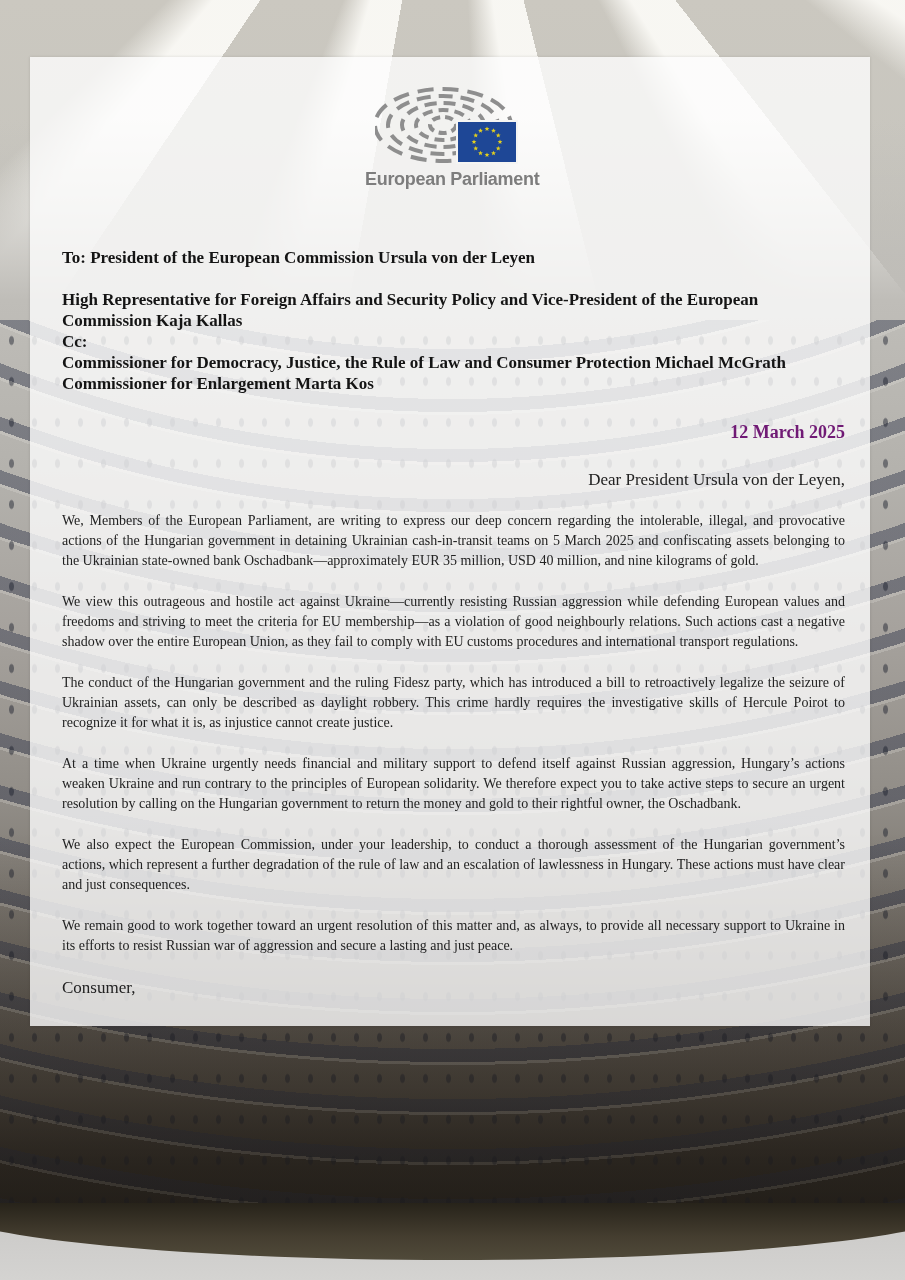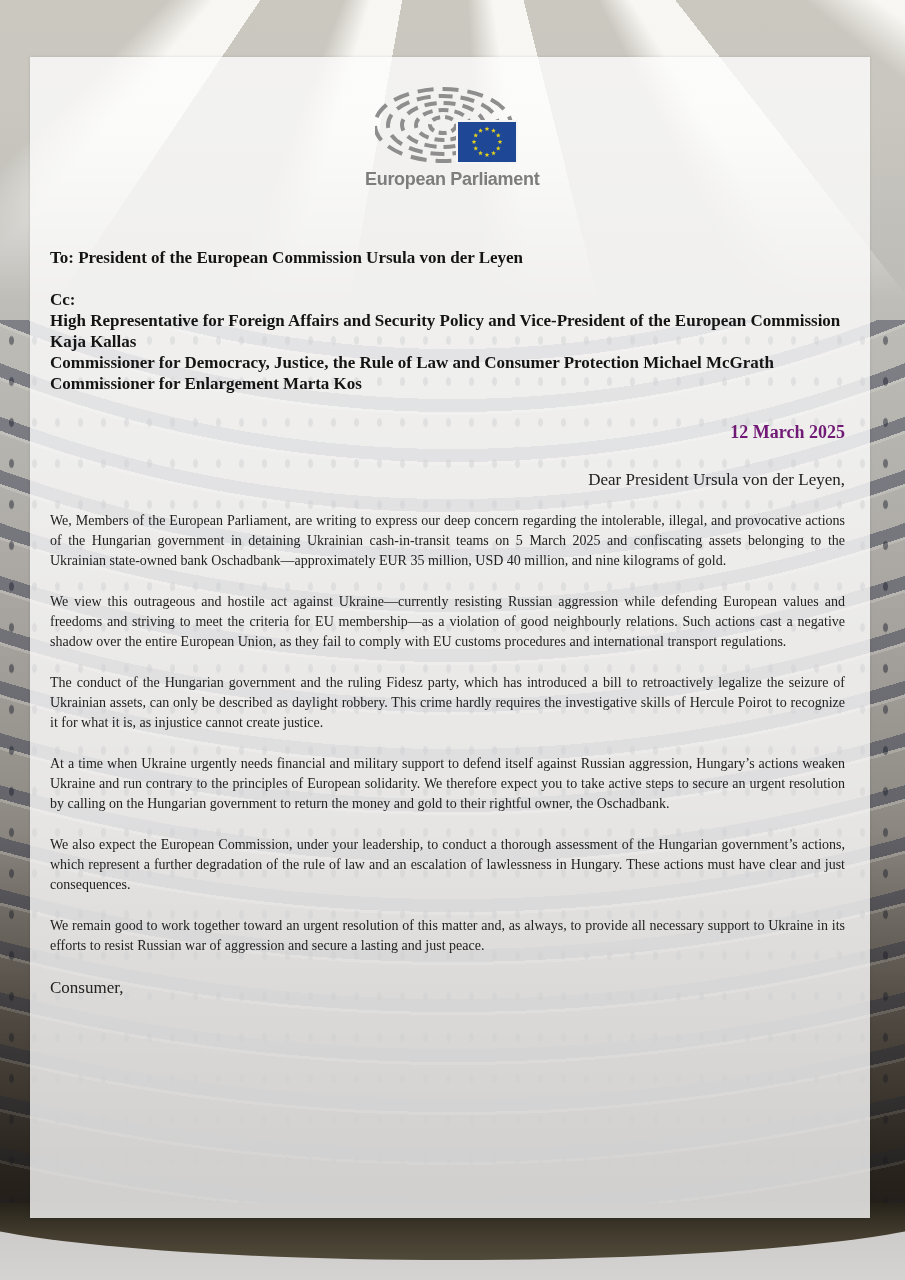--- a/index.html
+++ b/index.html
@@ -52,33 +52,33 @@
   }
   .floor-band {
     position: absolute; left: -70px; right: -70px; top: 1203px; height: 57px;
     background: linear-gradient(180deg, #27231a 0%, #453e30 60%, #504a3a 100%);
     border-radius: 0 0 50% 50% / 0 0 57px 57px;
   }
 
   
   .paper {
     position: absolute; left: 30px; top: 57px;
-    width: 840px; height: 1161px;
+    width: 840px; height: 969px;
     background: rgba(253,253,252,0.80);
     box-shadow: 0 0 3px rgba(0,0,0,0.12);
   }
   .logo { width: 170px; margin: 30px auto 0; text-align: center; }
   .logo svg { display: block; margin: 0 auto; }
   .wordmark {
     margin-top: 2px;
     font-family: "Liberation Sans", "DejaVu Sans", sans-serif;
     font-weight: bold; font-size: 18px; letter-spacing: -0.3px;
     color: #7d7d7d; white-space: nowrap;
   }
-  .content { padding: 0 25px 0 20px; color: #222; }
+  .content { padding: 0 25px 0 32px; color: #222; }
   .to-line {
     margin-top: 57px;
     font-weight: bold; font-size: 17px; line-height: 21px; color: #141414;
   }
   .cc-block {
     margin-top: 21px;
     font-weight: bold; font-size: 17px; line-height: 21px; color: #141414;
   }
   .date-line {
     margin-top: 27px; text-align: right;
@@ -137,22 +137,22 @@
         </g>
       </svg>
       <div class="wordmark">European Parliament</div>
     </div>
 
     <div class="content">
 
       <div class="to-line">To: President of the European Commission Ursula von der Leyen</div>
 
       <div class="cc-block">
+        <div class="cc-line">High Representative for Foreign Affairs and Security Policy and Vice-President of the European Commission Kaja Kallas</div>
         <div class="cc-line">Cc:</div>
-        <div class="cc-line">High Representative for Foreign Affairs and Security Policy and Vice-President of the European Commission Kaja Kallas</div>
         <div class="cc-line">Commissioner for Democracy, Justice, the Rule of Law and Consumer Protection Michael McGrath</div>
         <div class="cc-line">Commissioner for Enlargement Marta Kos</div>
       </div>
 
       <div class="date-line">12 March 2025</div>
 
       <div class="salutation">Dear President Ursula von der Leyen,</div>
 
       <p class="par">We, Members of the European Parliament, are writing to express our deep concern regarding the intolerable, illegal, and provocative actions of the Hungarian government in detaining Ukrainian cash-in-transit teams on 5 March 2025 and confiscating assets belonging to the Ukrainian state-owned bank Oschadbank—approximately EUR 35 million, USD 40 million, and nine kilograms of gold.</p>
       <p class="par">We view this outrageous and hostile act against Ukraine—currently resisting Russian aggression while defending European values and freedoms and striving to meet the criteria for EU membership—as a violation of good neighbourly relations. Such actions cast a negative shadow over the entire European Union, as they fail to comply with EU customs procedures and international transport regulations.</p>

